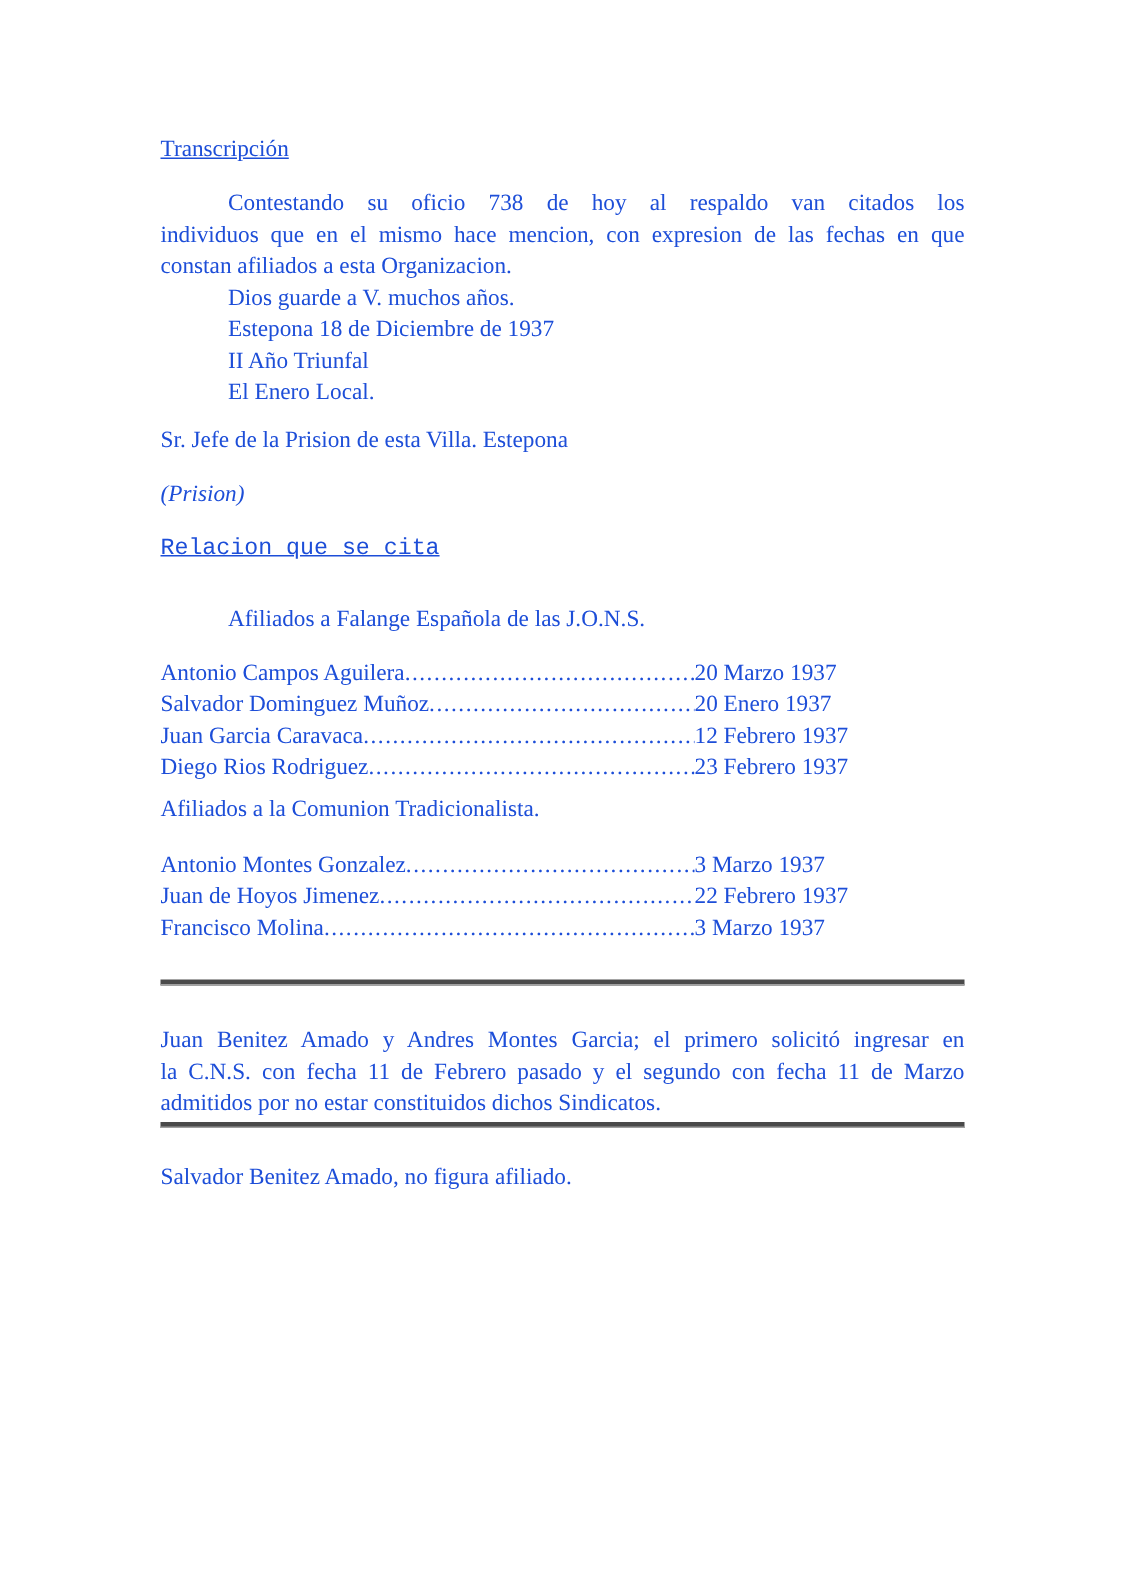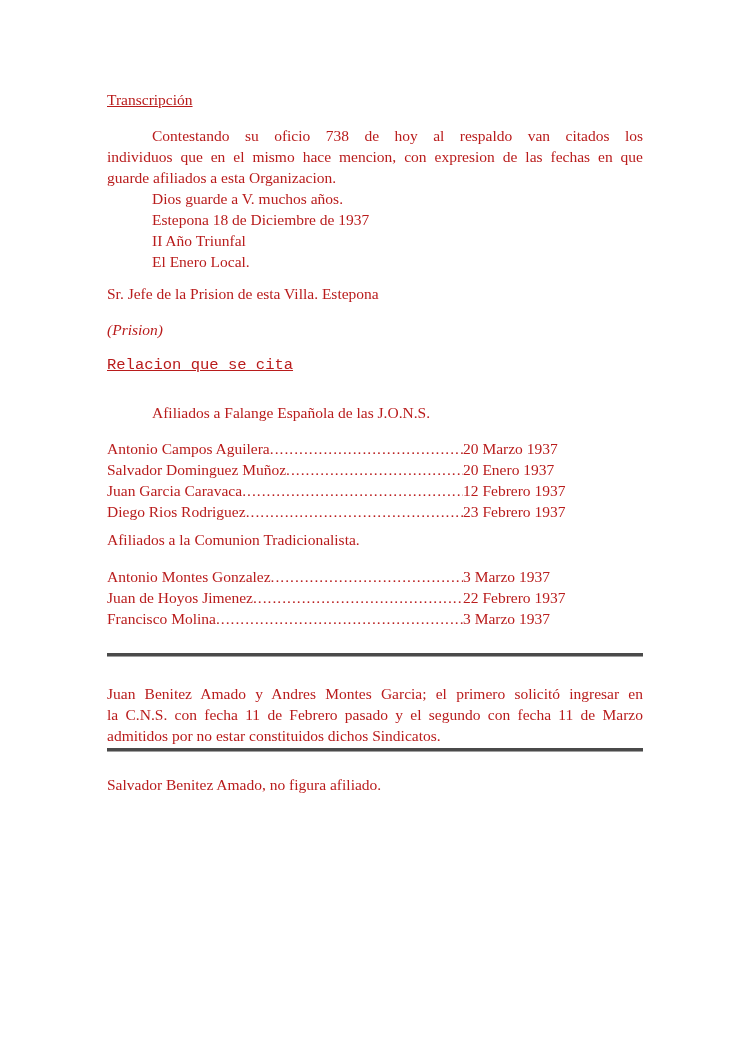--- a/index.html
+++ b/index.html
@@ -10,21 +10,21 @@
   .page {
     position: relative;
     width: 750px;
     height: 1061px;
     box-sizing: border-box;
     background: #ffffff;
     padding: 89px 107px 0 107px;
     font-family: "Liberation Serif", "DejaVu Serif", serif;
     font-size: 15.5px;
     line-height: 21px;
-    color: #b91c1c;
+    color: #1d4ed8;
     overflow: hidden;
   }
   .title {
     text-decoration: underline;
   }
   .jline {
     text-align: justify;
     text-align-last: justify;
   }
   .jline.last {
@@ -96,21 +96,21 @@
 </head>
 <body>
 
 <div class="page">
 
   <div class="title">Transcripción</div>
 
   <div class="intro">
     <div class="jline first-indent">Contestando su oficio 738 de hoy al respaldo van citados los</div>
     <div class="jline">individuos que en el mismo hace mencion, con expresion de las fechas en que</div>
-    <div class="jline last">guarde afiliados a esta Organizacion.</div>
+    <div class="jline last">constan afiliados a esta Organizacion.</div>
   </div>
 
   <div class="closing">
     <div>Dios guarde a V. muchos años.</div>
     <div>Estepona 18 de Diciembre de 1937</div>
     <div>II Año Triunfal</div>
     <div>El Enero Local.</div>
   </div>
 
   <div class="addressee">Sr. Jefe de la Prision de esta Villa. Estepona</div>

